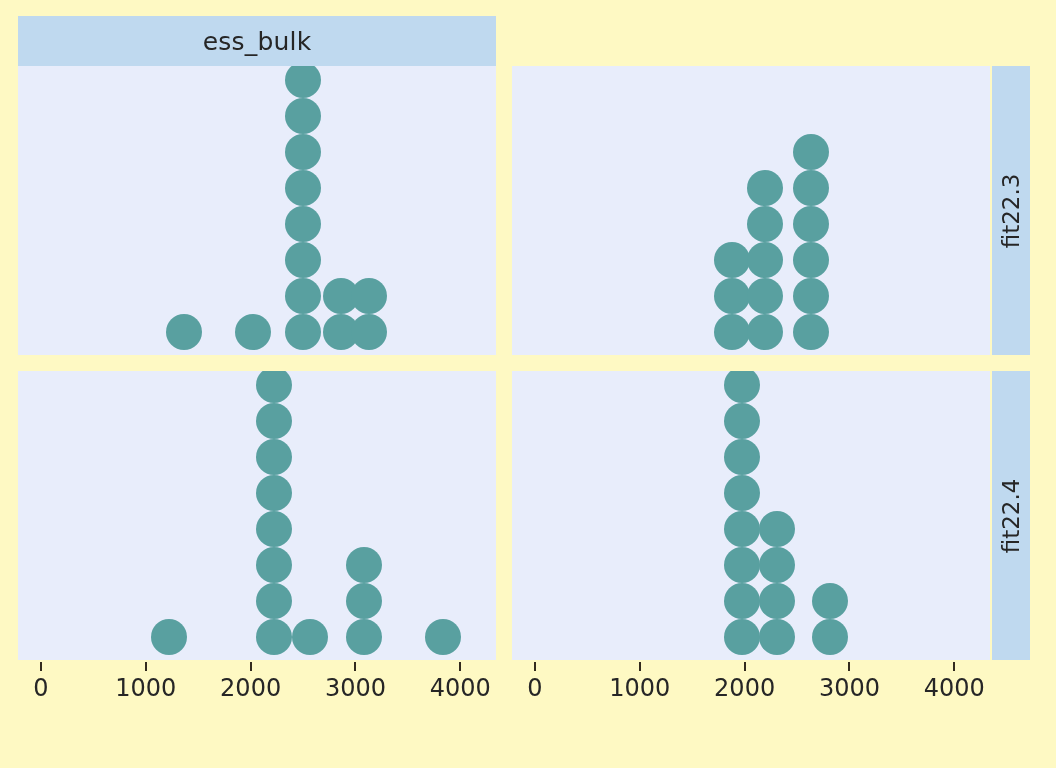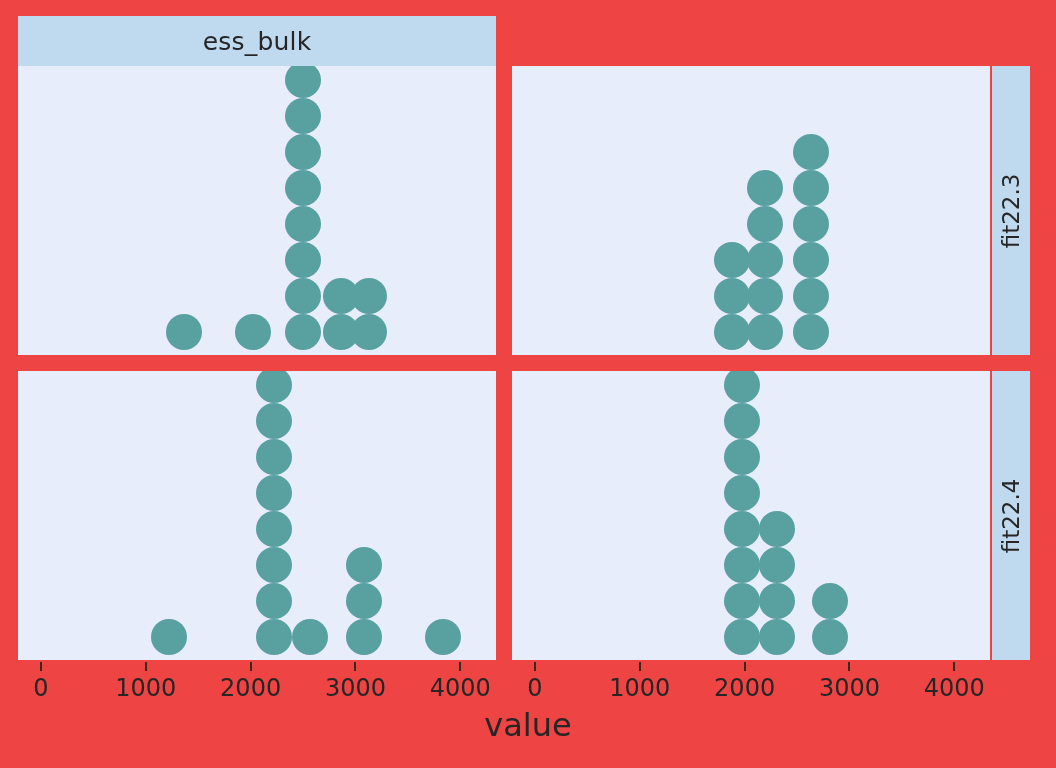--- a/index.html
+++ b/index.html
@@ -13,21 +13,21 @@
     font-family: "DejaVu Sans", "Liberation Sans", sans-serif;
     overflow: hidden;
     position: relative;
   }
 
   #figure {
     position: absolute;
     left: 0; top: 0;
     width: 1056px;
     height: 768px;
-    background: #ef4444;
+    background: #fef9c3;
   }
 
   
   .facet-grid {
     position: absolute;
     left: 18px;
     top: 16px;
     width: 1020px;
     height: 646px;
   }
@@ -223,15 +223,14 @@
       <div class="tick" style="left: 127.825px;"></div>
       <div class="ticklabel" style="left: 127.825px;">1000</div>
       <div class="tick" style="left: 232.649px;"></div>
       <div class="ticklabel" style="left: 232.649px;">2000</div>
       <div class="tick" style="left: 337.474px;"></div>
       <div class="ticklabel" style="left: 337.474px;">3000</div>
       <div class="tick" style="left: 442.298px;"></div>
       <div class="ticklabel" style="left: 442.298px;">4000</div>
     </div>
 
-  <div class="axis-title">value</div>
 
 </div>
 
 </body></html>

